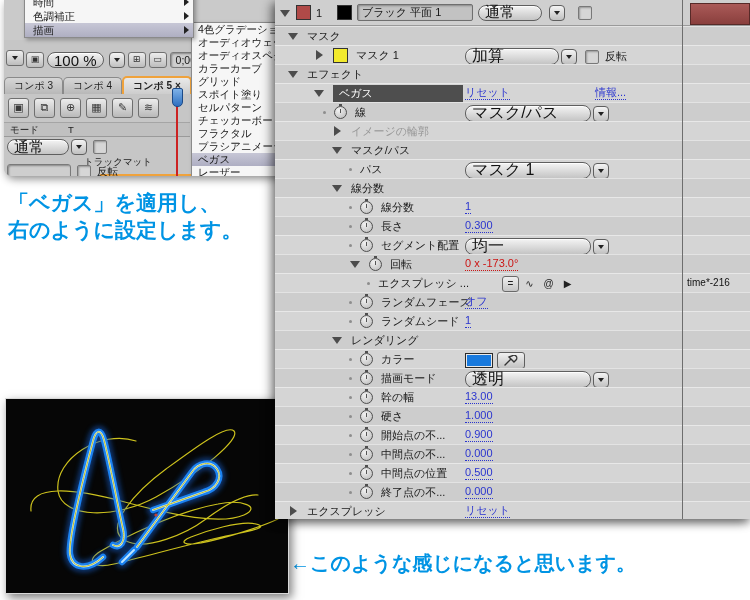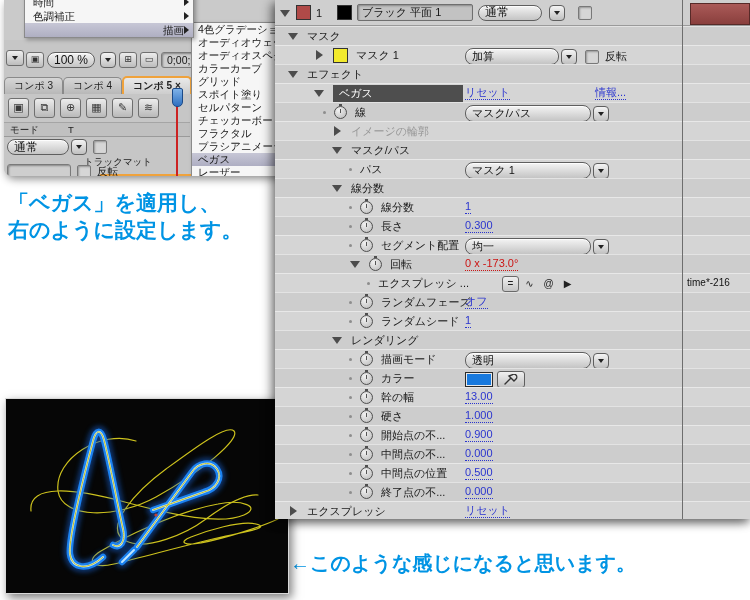--- a/index.html
+++ b/index.html
@@ -5,38 +5,38 @@
   html,body{margin:0;padding:0;}
   body{width:750px;height:600px;position:relative;background:#ffffff;overflow:hidden;
        font-family:"Liberation Sans","DejaVu Sans",sans-serif;color:#161616;}
 
   
   .shot-card{position:absolute;left:4px;top:0;width:290px;height:176px;background:#cacaca;
              border-radius:0 0 8px 8px;box-shadow:2px 3px 9px rgba(0,0,0,.45);overflow:hidden;}
   .menu-list{position:absolute;left:20px;top:-6px;width:168px;background:#f6f6f6;
              border:1px solid #8a8a8a;box-shadow:2px 2px 4px rgba(0,0,0,.3);z-index:4;}
   .menu-item{height:14px;line-height:14px;font-size:10.5px;padding:0 4px 0 8px;display:flex;align-items:center;}
-  .menu-item[data-hl="true"]{background:linear-gradient(#c7c7d6,#afafc2);text-align:right;}
+  .menu-item[data-hl="true"]{background:linear-gradient(#c7c7d6,#afafc2);}
   .menu-item .mlabel{flex:1;}
   .marrow{width:0;height:0;border-top:4px solid transparent;border-bottom:4px solid transparent;
           border-left:5px solid #222;}
   .submenu{position:absolute;left:187px;top:22px;width:130px;background:#f6f6f6;
            border:1px solid #8a8a8a;box-shadow:2px 2px 4px rgba(0,0,0,.3);z-index:3;}
   .sub-item{height:13px;line-height:13px;font-size:10.5px;padding:0 6px;white-space:nowrap;overflow:hidden;}
   .sub-item[data-hl="true"]{background:linear-gradient(#c7c7d6,#aeaec2);}
 
   
   .comp-area{position:absolute;left:0;top:40px;right:0;bottom:0;background:#c6c6c6;}
   .mini-btn{position:absolute;width:16px;height:14px;background:linear-gradient(#efefef,#bdbdbd);
             border:1px solid #6d6d6d;border-radius:3px;display:flex;align-items:center;justify-content:center;}
   .tri-down{width:0;height:0;border-left:3.5px solid transparent;border-right:3.5px solid transparent;border-top:4.5px solid #222;}
   .ctoolbar{position:absolute;left:22px;top:12px;display:flex;align-items:center;gap:3px;}
   .tool-ic{width:16px;height:14px;background:linear-gradient(#ececec,#bdbdbd);border:1px solid #707070;
            border-radius:3px;font-size:9px;line-height:13px;text-align:center;color:#333;}
-  .pill{display:inline-flex;align-items:center;height:14px;padding:0 6px;font-size:12px;color:#111;
+  .pill{display:inline-flex;align-items:center;height:14px;padding:0 6px;font-size:15px;color:#111;
         background:linear-gradient(#f4f4f4,#c4c4c4);border:1px solid #5f5f5f;border-radius:8px;
         box-shadow:inset 0 1px 0 rgba(255,255,255,.8);white-space:nowrap;}
   .dbtn{width:16px;height:16px;margin-left:2px;background:linear-gradient(#f4f4f4,#c0c0c0);
         border:1px solid #5f5f5f;border-radius:4px;display:inline-flex;align-items:center;justify-content:center;box-sizing:border-box;}
   .dbtn::before{content:"";width:0;height:0;border-left:3.5px solid transparent;border-right:3.5px solid transparent;border-top:4.5px solid #222;}
   .sunken{height:14px;line-height:14px;padding:0 5px;font-size:10.5px;background:#cecece;
           border:1px solid #7a7a7a;border-radius:3px;box-shadow:inset 1px 1px 2px rgba(0,0,0,.35);}
   .ctabs{position:absolute;left:0;top:36px;display:flex;align-items:flex-end;height:18px;width:100%;}
   .ctab{height:16px;line-height:16px;padding:0 9px;font-size:10px;background:linear-gradient(#d6d6d6,#b8b8b8);
         border:1px solid #8a8a8a;border-bottom:none;border-radius:5px 5px 0 0;margin-right:0;color:#222;white-space:nowrap;}
@@ -105,21 +105,21 @@
   .trow[data-lcls="sel"] .label{position:absolute;left:58px;width:124px;top:1px;height:17px;line-height:17px;
         background:#4e4e4e;color:#fff;padding-left:6px;}
   .val{position:absolute;left:190px;top:2px;display:none;align-items:center;}
   .trow[data-type="drop"] .val-drop{display:flex;}
   .trow[data-type="mask"] .val-mask{display:flex;}
   .trow[data-type="link"] .val-link{display:flex;}
   .trow[data-type="red"] .val-red{display:flex;}
   .trow[data-type="reset2"] .val-reset2{display:flex;}
   .trow[data-type="color"] .val-color{display:flex;}
   .trow[data-type="expr"] .val-expr{display:flex;left:227px;}
-  .val .pill{width:112px;height:15px;font-size:11px;justify-content:flex-start;border-radius:8px 8px 8px 8px;}
+  .val .pill{width:112px;height:15px;font-size:16px;justify-content:flex-start;border-radius:8px 8px 8px 8px;}
   .val-mask .pill{width:80px;}
   .bluelink{color:var(--value-link);border-bottom:1px dotted var(--value-link);line-height:13px;white-space:nowrap;}
   .val-red .redlink{color:var(--value-red);border-bottom:1px dotted var(--value-red);line-height:13px;}
   .val-reset2 .link2{position:absolute;left:130px;}
   .val-mask .invert{margin-left:6px;color:#181818;}
   .val-mask .checkbox{margin-left:8px;}
   .cswatch{width:26px;height:13px;border:1px solid #2a2a2a;background:var(--vegas-color-swatch);
            box-shadow:0 0 0 1px #e8e8e8 inset;}
   .eyed{width:26px;height:15px;margin-left:4px;background:linear-gradient(#f0f0f0,#c2c2c2);
         border:1px solid #5f5f5f;border-radius:3px;display:flex;align-items:center;justify-content:center;}
@@ -491,54 +491,54 @@
       </div>
 
       <div class="trow" data-type="none" data-twirl="open" style="--pad: 56px;">
         <span class="tw tw-open"></span>
 
         <span class="label">レンダリング</span>
 
         <span class="rtext"></span>
       </div>
 
-      <div class="trow" data-type="drop" data-dot="true" data-sw="true" style="--pad: 74px;">
-
-        <span class="kdot"></span>
-        <span class="sw"></span>
-
-        <span class="label">描画モード</span>
-
-        <span class="val val-drop">
-          <span class="pill">透明</span>
-          <span class="dbtn"></span>
-        </span>
-
-        <span class="rtext"></span>
-      </div>
-
       <div class="trow" data-type="color" data-dot="true" data-sw="true" style="--pad: 74px;">
 
         <span class="kdot"></span>
         <span class="sw"></span>
 
         <span class="label">カラー</span>
 
         <span class="val val-color">
           <span class="cswatch"></span>
           <span class="eyed">
             <svg width="14" height="11" viewBox="0 0 14 11">
               <path d="M1,10 L7,4 M6,3 L9,6 M8,1 C9,0 11,0 12,1 C13,2 13,4 12,5 L10,7 L5,2 Z" stroke="#333" stroke-width="1.4" fill="none" stroke-linecap="round"></path>
             </svg>
           </span>
         </span>
 
         <span class="rtext"></span>
       </div>
 
+      <div class="trow" data-type="drop" data-dot="true" data-sw="true" style="--pad: 74px;">
+
+        <span class="kdot"></span>
+        <span class="sw"></span>
+
+        <span class="label">描画モード</span>
+
+        <span class="val val-drop">
+          <span class="pill">透明</span>
+          <span class="dbtn"></span>
+        </span>
+
+        <span class="rtext"></span>
+      </div>
+
       <div class="trow" data-type="link" data-dot="true" data-sw="true" style="--pad: 74px;">
 
         <span class="kdot"></span>
         <span class="sw"></span>
 
         <span class="label">幹の幅</span>
 
         <span class="val val-link bluelink">13.00</span>
 
         <span class="rtext"></span>

